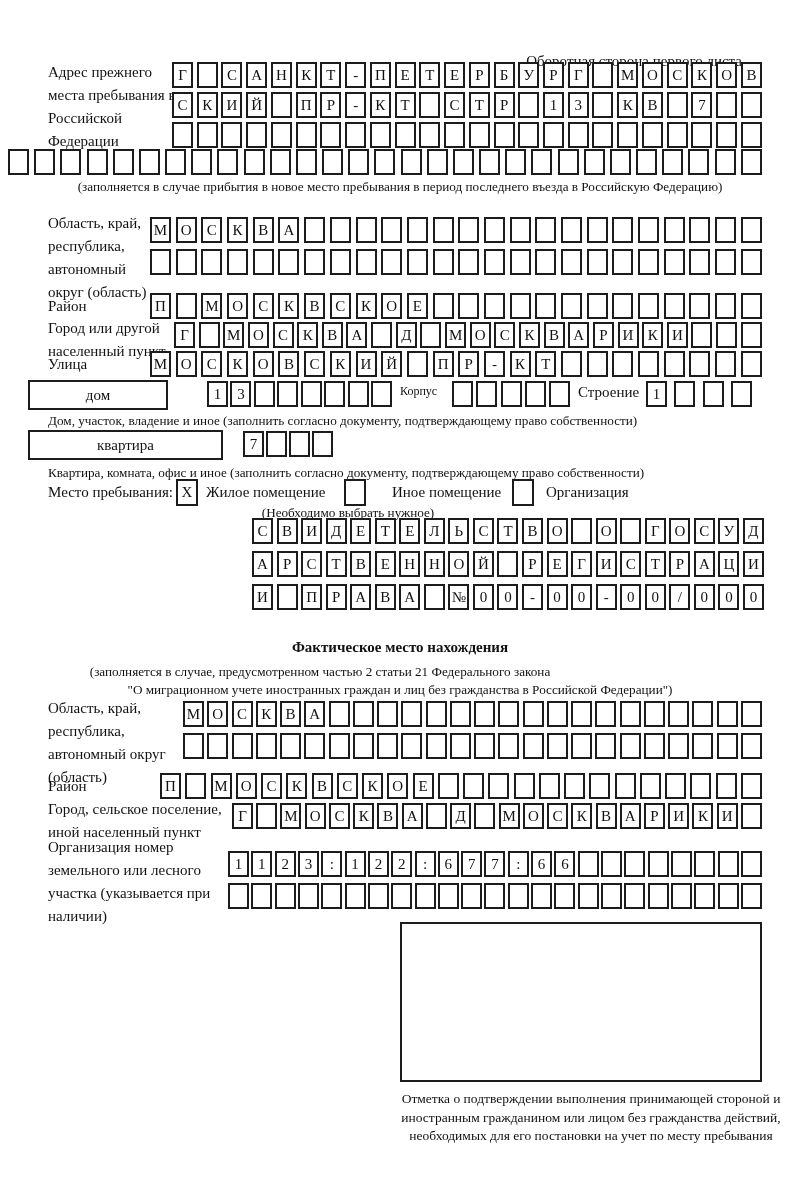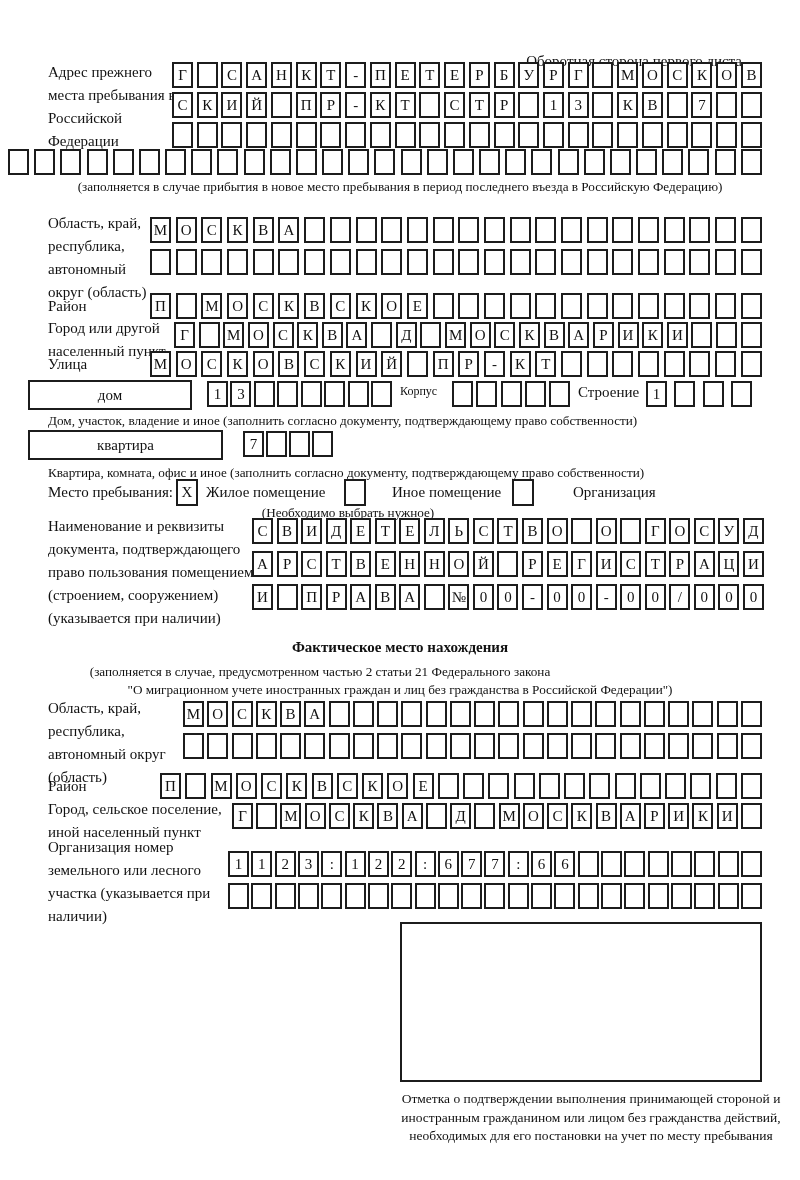--- a/index.html
+++ b/index.html
@@ -30,37 +30,37 @@
   #t2{top:197px;left:0;width:800px;font-size:15.5px;}
   #reg2lbl{left:48px;top:212px;width:112px;}
   #reg2r1{top:217px;left:150px;width:612px;}
   #reg2r2{top:249px;left:150px;width:612px;}
   #dis2lbl{left:48px;top:295px;}
   #dis2r{top:293px;left:150px;width:612px;}
   #city2lbl{left:48px;top:317px;width:150px;}
   #city2r{top:322px;left:174px;width:588px;}
   #str2lbl{left:48px;top:353px;}
   #str2r{top:351px;left:150px;width:612px;}
-  #houseW{left:28px;top:380px;width:164px;}
+  #houseW{left:28px;top:380px;width:140px;}
   #houseR{top:381px;left:207px;width:185px;}
   #korpusL{left:400px;top:384px;font-size:12px;}
   #korpusR{top:381px;left:452px;width:118px;}
   #stroenieL{left:578px;top:384px;font-size:15px;}
   #stroenieR{top:381px;left:646px;width:106px;}
   #housenote{left:48px;top:412px;width:720px;}
   #aptW{left:28px;top:430px;width:195px;}
   #aptR{top:431px;left:243px;width:90px;}
   #aptnote{left:48px;top:464px;width:720px;}
   #stayL{left:48px;top:481px;}
   #staycb0{left:176px;top:479px;}
   #stayo0{left:206px;top:481px;}
   #staycb1{left:344px;top:479px;}
   #stayo1{left:392px;top:481px;}
   #staycb2{left:512px;top:479px;}
-  #stayo2{left:573px;top:481px;}
+  #stayo2{left:546px;top:481px;}
   #staynote{top:504px;left:178px;width:340px;}
   #doclbl{left:48px;top:515px;width:212px;}
   #docr1{top:518px;left:252px;width:512px;}
   #docr2{top:551px;left:252px;width:512px;}
   #docr3{top:584px;left:252px;width:512px;}
   
   #t3{top:639px;left:0;width:800px;font-size:15px;}
   #t3n1{top:663px;left:0;width:640px;}
   #t3n2{top:681px;left:0;width:800px;}
   #reg3lbl{left:48px;top:697px;width:142px;}
@@ -373,21 +373,20 @@
 
   <div id="stayL" class="abs lbl">Место пребывания:</div>
   <span id="staycb0" class="bx cb">X</span>
   <div id="stayo0" class="abs lbl">Жилое помещение</div>
   <span id="staycb1" class="bx cb"></span>
   <div id="stayo1" class="abs lbl">Иное помещение</div>
   <span id="staycb2" class="bx cb"></span>
   <div id="stayo2" class="abs lbl">Организация</div>
   <div id="staynote" class="abs note ctr">(Необходимо выбрать нужное)</div>
 
-  <div id="doclbl" class="abs lbl">Наименование и реквизиты документа, подтверждающего право пользования помещением (строением, сооружением) (указывается при наличии)</div>
   <div id="docr1" class="boxrow">
       <span class="bx">С</span>
       <span class="bx">В</span>
       <span class="bx">И</span>
       <span class="bx">Д</span>
       <span class="bx">Е</span>
       <span class="bx">Т</span>
       <span class="bx">Е</span>
       <span class="bx">Л</span>
       <span class="bx">Ь</span>

